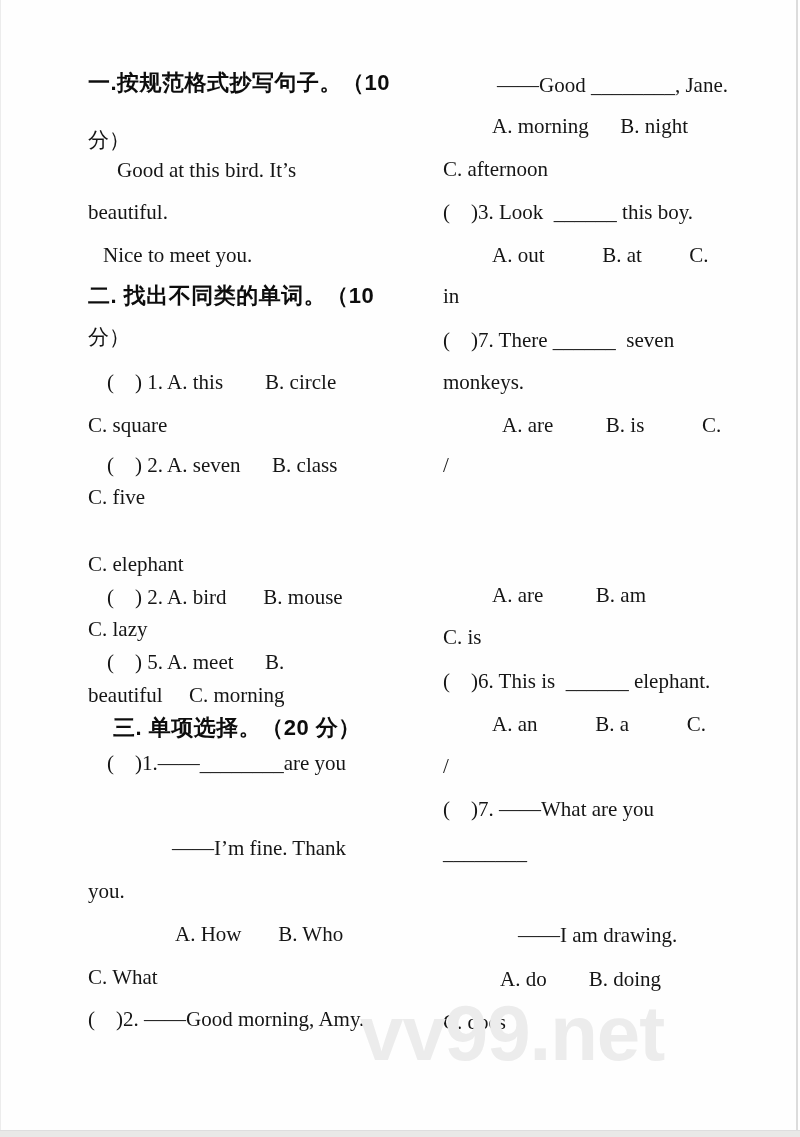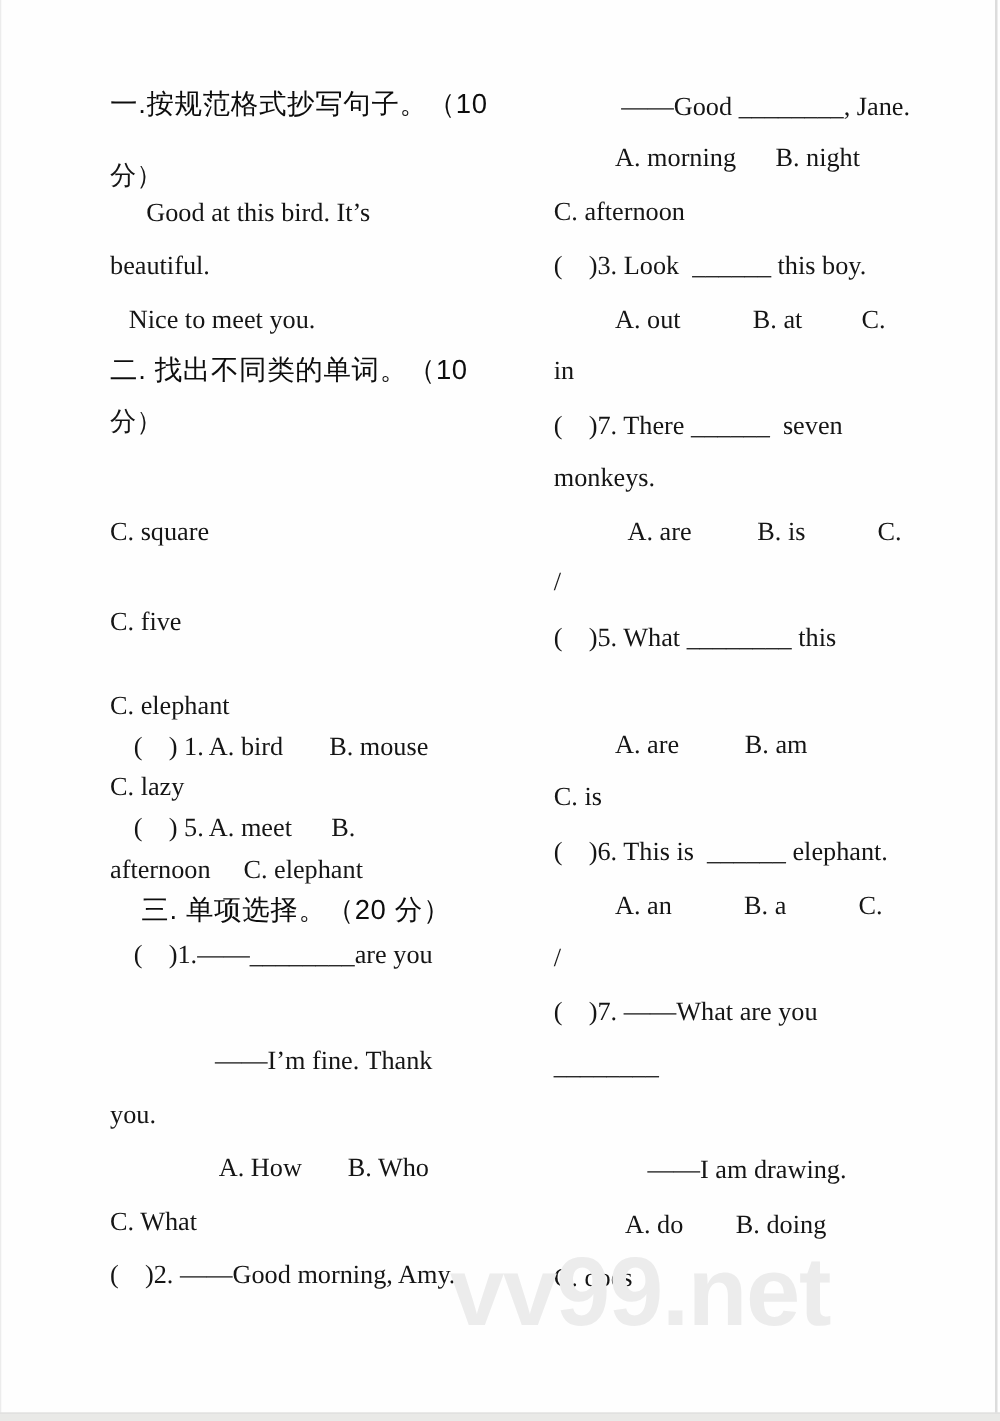--- a/index.html
+++ b/index.html
@@ -12,21 +12,21 @@
   .page{position:absolute;inset:0;}
   .ln{
     position:absolute;
     font-size:21px;line-height:1;
     white-space:pre;
     font-family:"Liberation Serif", serif;
     color:#151515;
   }
   .hd{
     font-family:"Liberation Sans", sans-serif;
-    font-weight:400;
+    font-weight:700;
     font-size:22px;
     letter-spacing:0.5px;
     color:#0d0d0d;
   }
   .zh{
     font-size:21px;
   }
   .watermark{
     position:absolute;
     left:360px;top:988px;
@@ -46,46 +46,47 @@
 
 <div class="page">
 
   <div class="ln hd" style="left:88px;top:72px">一.按规范格式抄写句子。（10</div>
   <div class="ln zh" style="left:88px;top:130px">分）</div>
   <div class="ln" style="left:117px;top:160px">Good at this bird. It’s</div>
   <div class="ln" style="left:88px;top:202px">beautiful.</div>
   <div class="ln" style="left:103px;top:245px">Nice to meet you.</div>
   <div class="ln hd" style="left:88px;top:285px">二. 找出不同类的单词。（10</div>
   <div class="ln zh" style="left:88px;top:327px">分）</div>
+  <div class="ln" style="left:107px;top:372px">(    ) 1. A. this        B. circle</div>
   <div class="ln" style="left:88px;top:415px">C. square</div>
+  <div class="ln" style="left:107px;top:455px">(    ) 2. A. seven      B. class</div>
   <div class="ln" style="left:88px;top:487px">C. five</div>
   <div class="ln" style="left:88px;top:554px">C. elephant</div>
-  <div class="ln" style="left:107px;top:587px">(    ) 1. A. bird       B. mouse</div>
+  <div class="ln" style="left:107px;top:587px">(    ) 2. A. bird       B. mouse</div>
   <div class="ln" style="left:88px;top:619px">C. lazy</div>
   <div class="ln" style="left:107px;top:652px">(    ) 5. A. meet      B.</div>
-  <div class="ln" style="left:88px;top:685px">afternoon     C. elephant</div>
+  <div class="ln" style="left:88px;top:685px">beautiful     C. morning</div>
   <div class="ln hd" style="left:113px;top:717px">三. 单项选择。（20 分）</div>
   <div class="ln" style="left:107px;top:753px">(    )1.——________are you</div>
   <div class="ln" style="left:172px;top:838px">——I’m fine. Thank</div>
   <div class="ln" style="left:88px;top:881px">you.</div>
   <div class="ln" style="left:175px;top:924px">A. How       B. Who</div>
   <div class="ln" style="left:88px;top:967px">C. What</div>
   <div class="ln" style="left:88px;top:1009px">(    )2. ——Good morning, Amy.</div>
 
   <div class="ln" style="left:492px;top:116px">A. morning      B. night</div>
   <div class="ln" style="left:497px;top:75px">——Good ________, Jane.</div>
   <div class="ln" style="left:443px;top:159px">C. afternoon</div>
   <div class="ln" style="left:443px;top:202px">(    )3. Look  ______ this boy.</div>
   <div class="ln" style="left:492px;top:245px">A. out           B. at         C.</div>
   <div class="ln" style="left:443px;top:286px">in</div>
   <div class="ln" style="left:443px;top:330px">(    )7. There ______  seven</div>
   <div class="ln" style="left:443px;top:372px">monkeys.</div>
   <div class="ln" style="left:502px;top:415px">A. are          B. is           C.</div>
   <div class="ln" style="left:443px;top:455px">/</div>
-  <div class="ln" style="left:443px;top:500px">(    )5. What ________ this</div>
   <div class="ln" style="left:492px;top:585px">A. are          B. am</div>
   <div class="ln" style="left:443px;top:627px">C. is</div>
   <div class="ln" style="left:443px;top:671px">(    )6. This is  ______ elephant.</div>
   <div class="ln" style="left:492px;top:714px">A. an           B. a           C.</div>
   <div class="ln" style="left:443px;top:756px">/</div>
   <div class="ln" style="left:443px;top:799px">(    )7. ——What are you</div>
   <div class="ln" style="left:443px;top:842px">________</div>
   <div class="ln" style="left:518px;top:925px">——I am drawing.</div>
   <div class="ln" style="left:500px;top:969px">A. do        B. doing</div>
   <div class="ln" style="left:443px;top:1012px">C. does</div>

